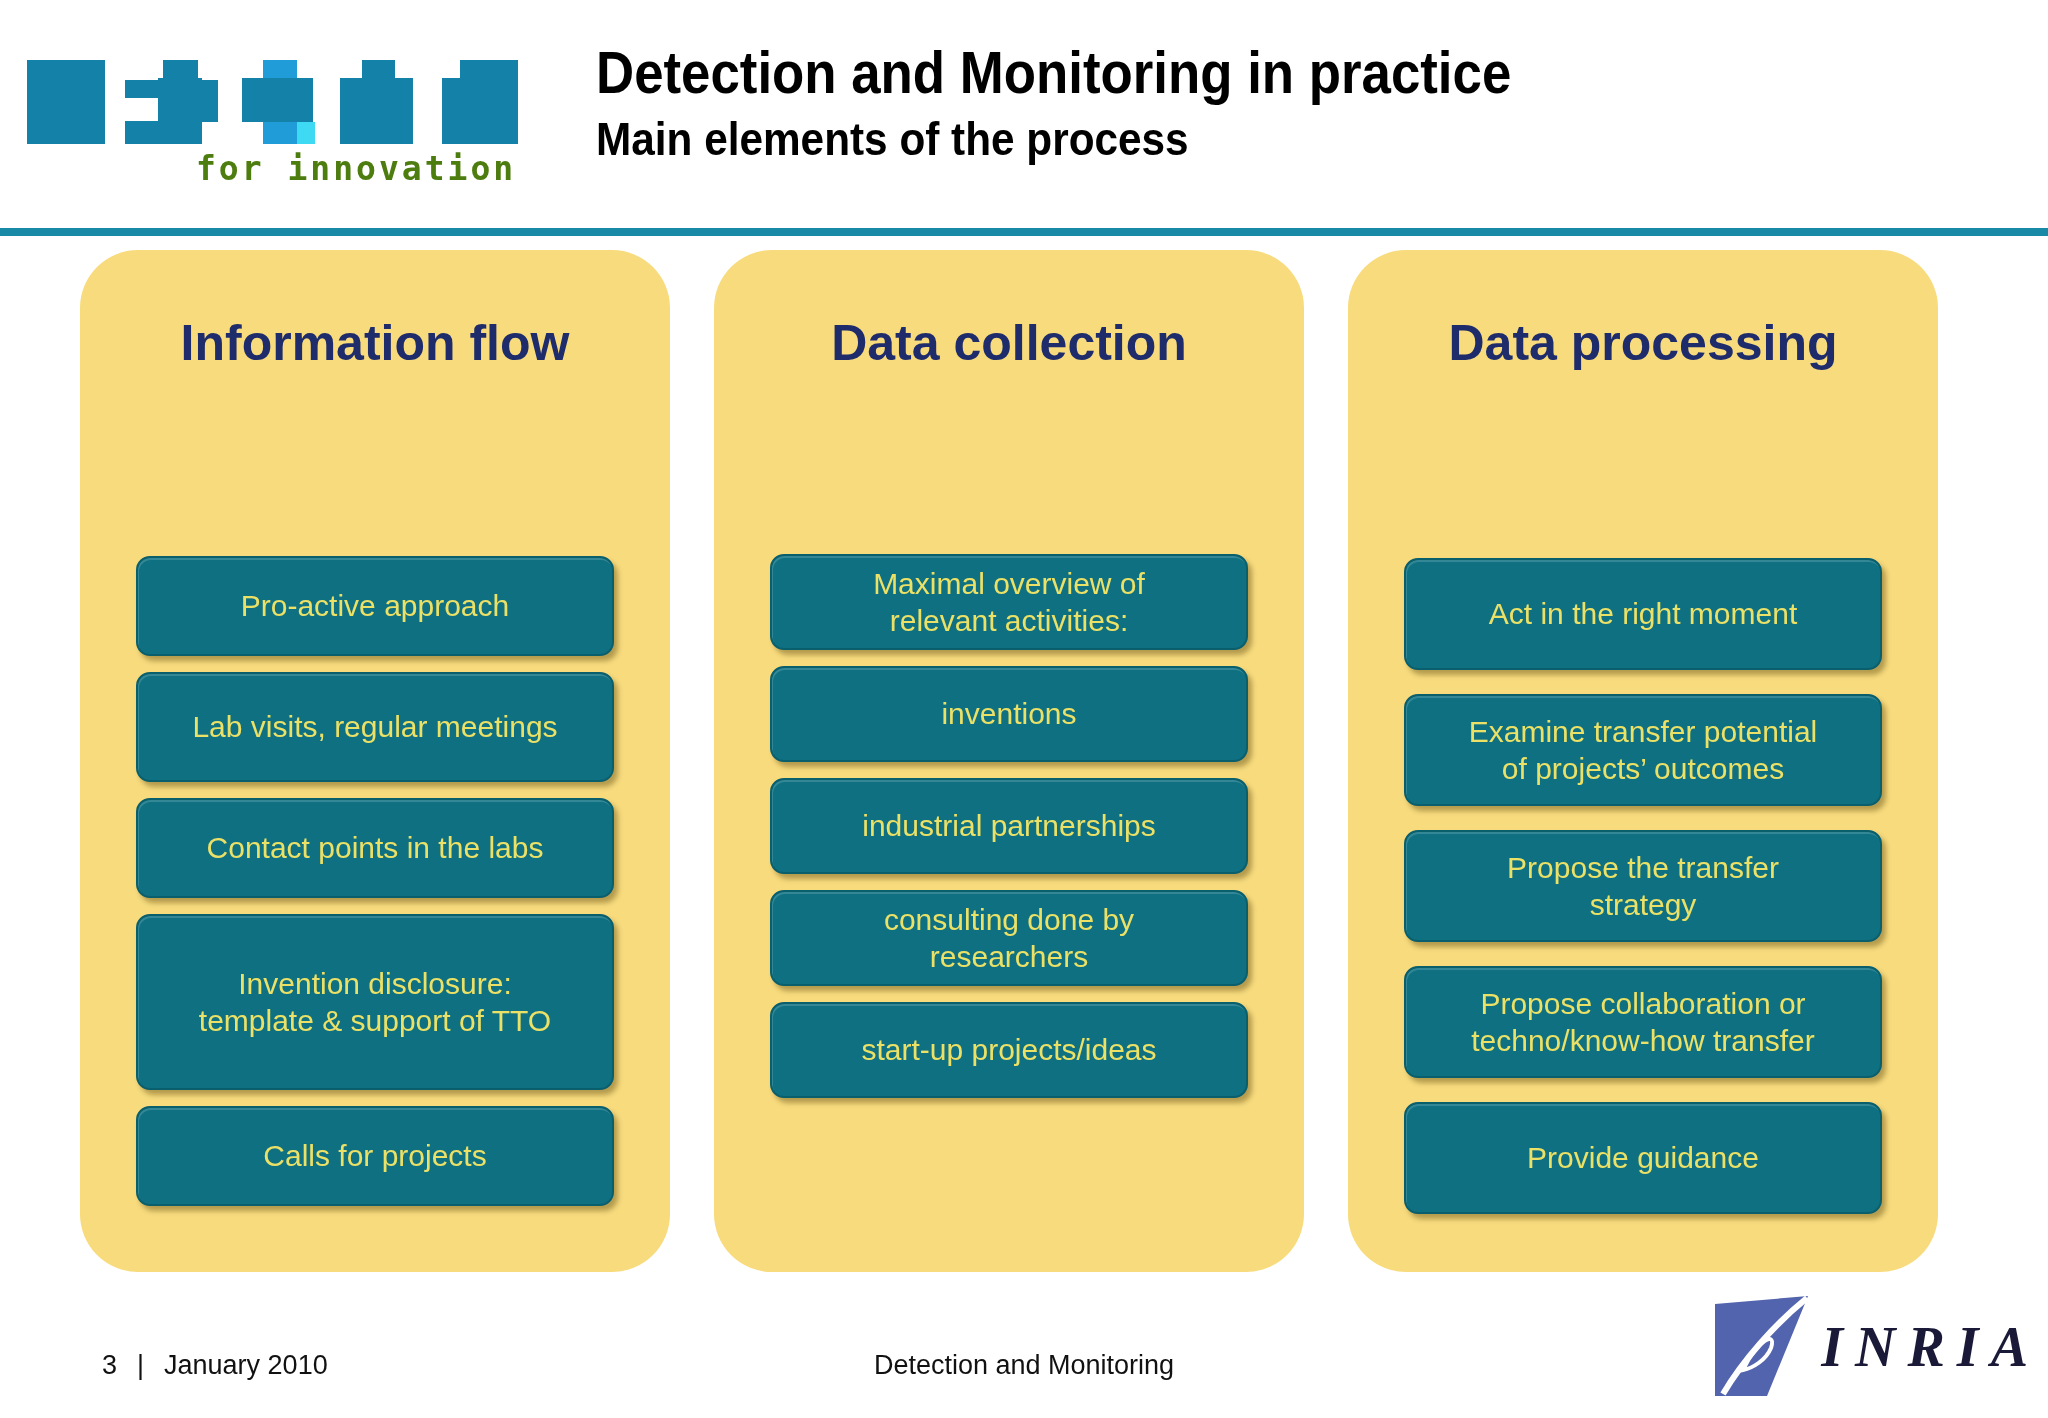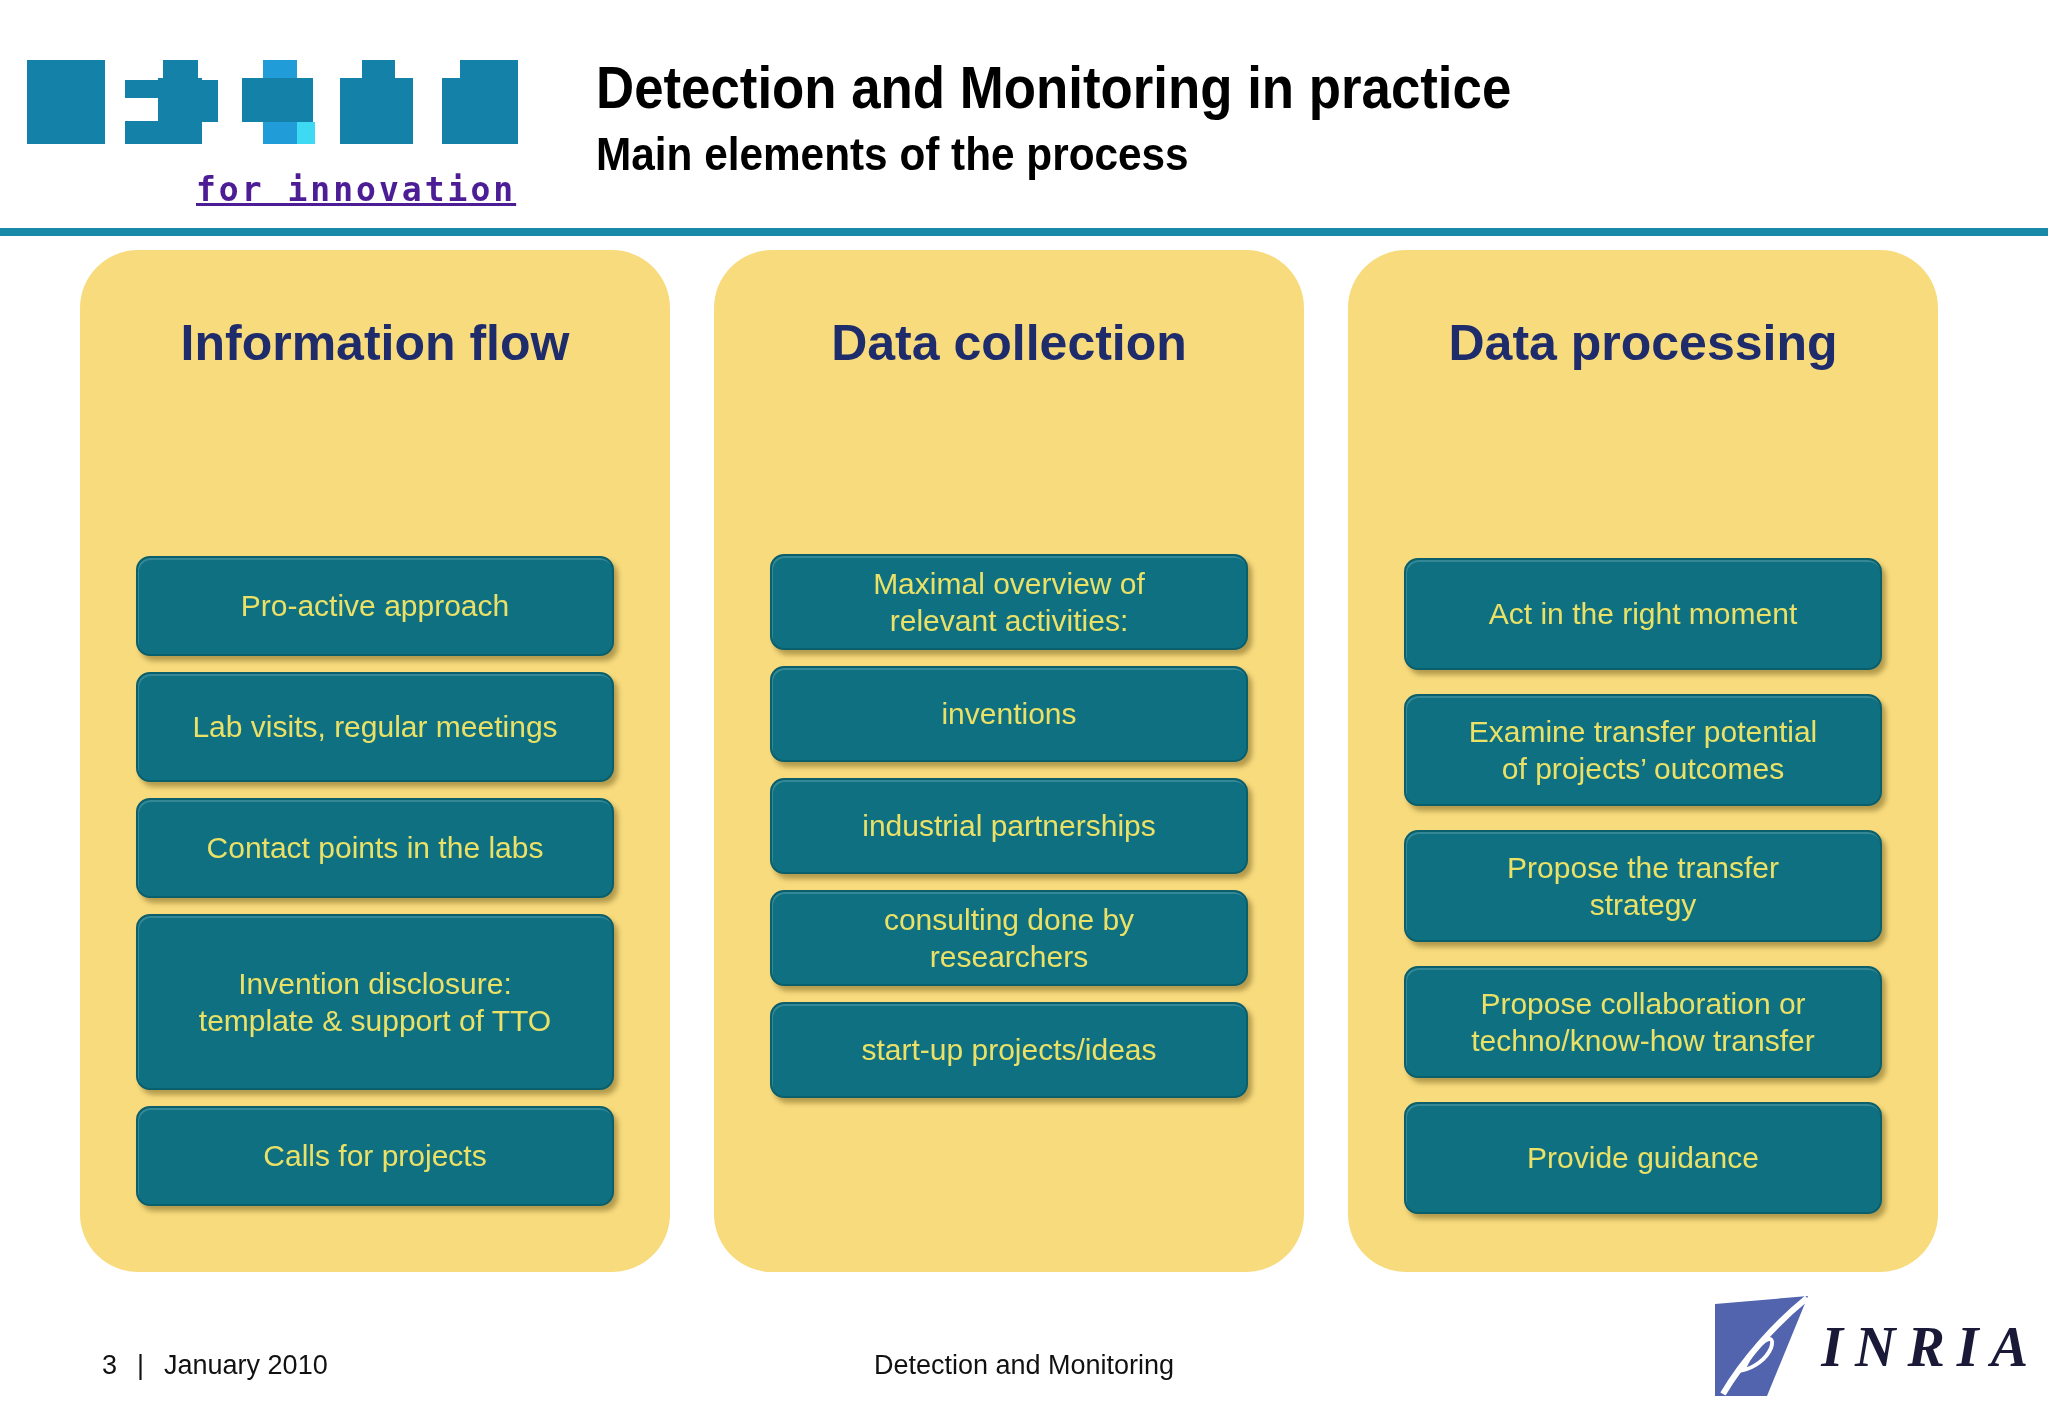--- a/index.html
+++ b/index.html
@@ -17,23 +17,23 @@
   }
   html,body{margin:0;padding:0;background:#ffffff;}
   body{font-family:"Liberation Sans", sans-serif;}
   .slide{position:relative;width:2048px;height:1418px;background:#ffffff;overflow:hidden;}
 
   
   .logo-svg{position:absolute;left:0;top:0;width:560px;height:160px;}
   .logo-svg .teal{fill:var(--logo-teal);}
   .logo-svg .lblue{fill:var(--logo-lightblue);}
   .logo-svg .cyan{fill:var(--logo-cyan);}
-  .tagline{position:absolute;left:196px;top:170px;font-family:"DejaVu Sans Mono", monospace;
-           font-weight:bold;font-size:33px;letter-spacing:3px;color:#4c1d95;white-space:nowrap;text-decoration:underline;}
-  .title-block{position:absolute;left:596px;top:56px;}
+  .tagline{position:absolute;left:196px;top:149px;font-family:"DejaVu Sans Mono", monospace;
+           font-weight:bold;font-size:33px;letter-spacing:3px;color:#4d7c0f;white-space:nowrap;}
+  .title-block{position:absolute;left:596px;top:41px;}
   .page-title{font-size:60px;font-weight:bold;color:#000;line-height:1.05;white-space:nowrap;
               transform:scaleX(.88);transform-origin:left top;}
   .page-subtitle{font-size:46px;font-weight:bold;color:#000;margin-top:8px;white-space:nowrap;
               transform:scaleX(.92);transform-origin:left top;}
   .header-divider{position:absolute;left:0;top:228px;width:100%;height:8px;background:var(--divider);}
 
   
   .columns{position:absolute;left:80px;top:250px;width:1858px;height:1022px;display:flex;gap:44px;}
   .column{position:relative;flex:1;background:var(--yellow);border-radius:58px;}
   .column-title{padding-top:64px;text-align:center;font-size:50px;font-weight:bold;color:var(--navy);

